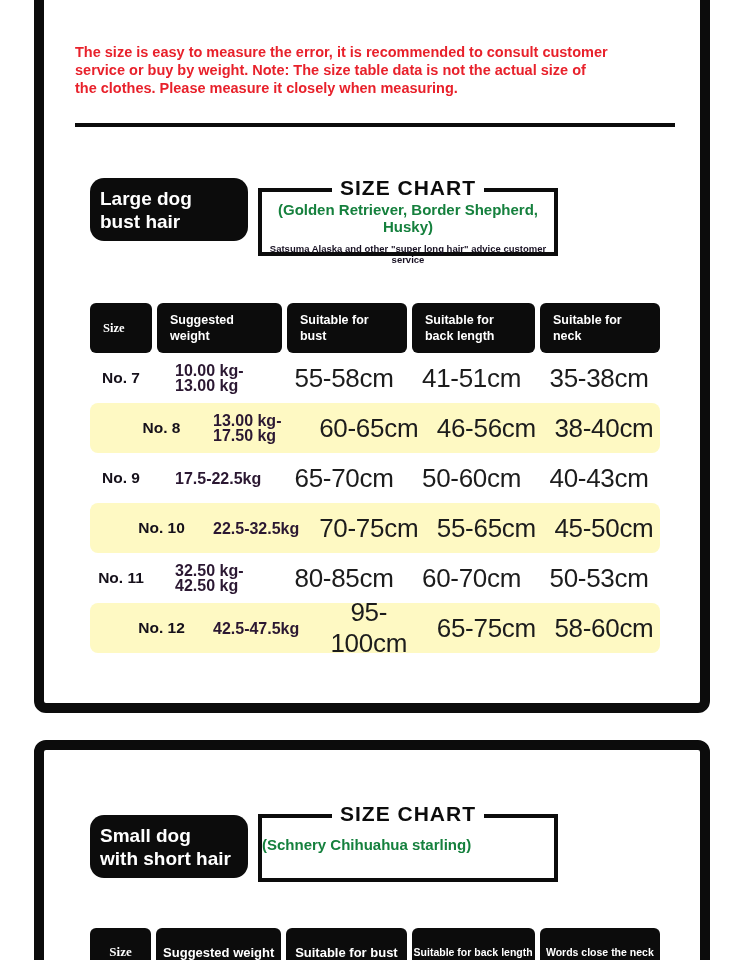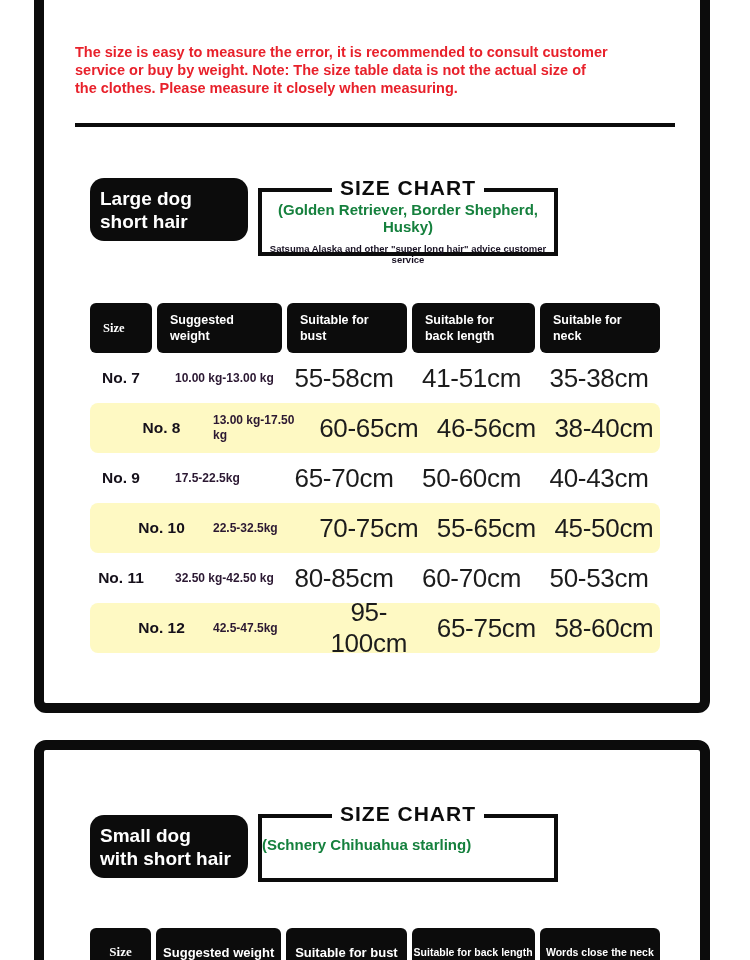--- a/index.html
+++ b/index.html
@@ -57,21 +57,21 @@
   .panel-2 .th { height: 48px; font-size: 13px; justify-content: center; text-align: center; }
   .panel-2 .th.th-small { font-size: 10.5px; }
   .w1 { width: 62px; font-family: Liberation Serif, serif; } .w2 { width: 127px; } .w3 { width: 122px; }
   .w4 { width: 125px; } .w5 { width: 122px; }
 
   .row { display: flex; gap: 5px; height: 50px; align-items: center; }
   .row.alt { background: #fef9c3; border-radius: 8px; padding-left: 43px; }
   .c1 { width: 62px; text-align: center; font-weight: bold; font-size: 15.5px; color: #15101a; }
   .c2 {
     width: 121px; box-sizing: border-box; padding-left: 18px;
-    font-weight: bold; font-size: 12px; line-height: 15px; color: #2b1832;
+    font-weight: bold; font-size: 16px; line-height: 15px; color: #2b1832;
   }
   .c3, .c4, .c5 { text-align: center; font-size: 26px; font-weight: 400; color: #1c1c1c; letter-spacing: -0.3px; }
   .c3 { width: 122px; } .c4 { width: 123px; } .c5 { width: 122px; }
 </style>
 </head>
 <body>
 
 <div class="stage">
 
   <div class="panel panel-1">
@@ -79,21 +79,21 @@
     <div class="warning">
       <div>The size is easy to measure the error, it is recommended to consult customer</div>
       <div>service or buy by weight. Note: The size table data is not the actual size of</div>
       <div>the clothes. Please measure it closely when measuring.</div>
     </div>
 
     <div class="divider"></div>
 
     <div class="badge">
       <span>Large dog</span>
-      <span>short hair</span>
+      <span>bust hair</span>
     </div>
 
     <div class="sc-wrap">
       <div class="sc-title">SIZE CHART</div>
       <div class="sc-box">
         <div class="sc-breeds">(Golden Retriever, Border Shepherd, Husky)</div>
         <div class="sc-note">Satsuma Alaska and other "super long hair" advice customer service</div>
       </div>
     </div>
 

